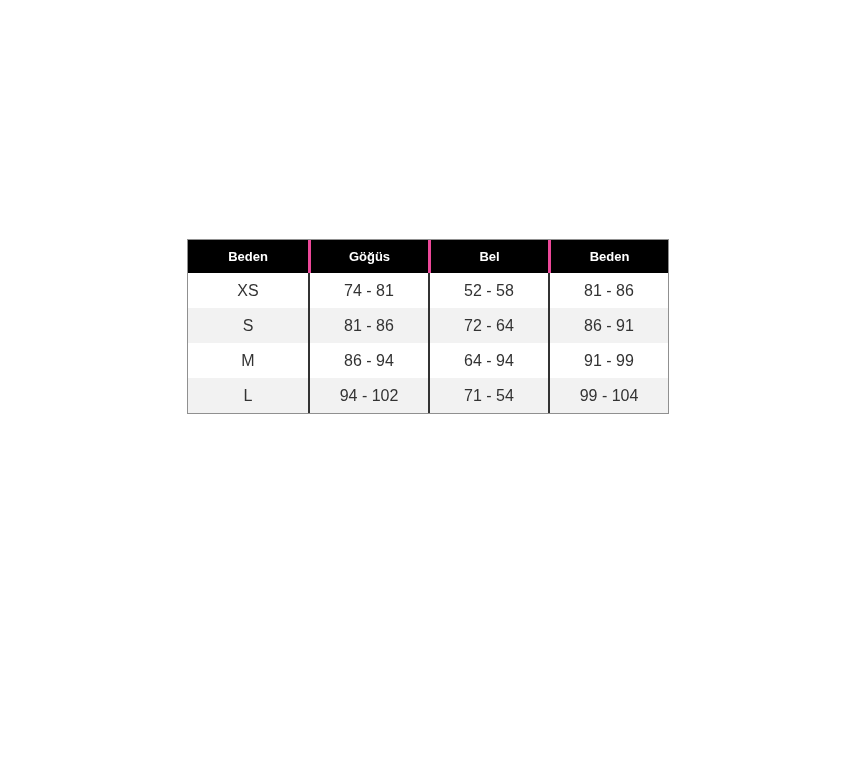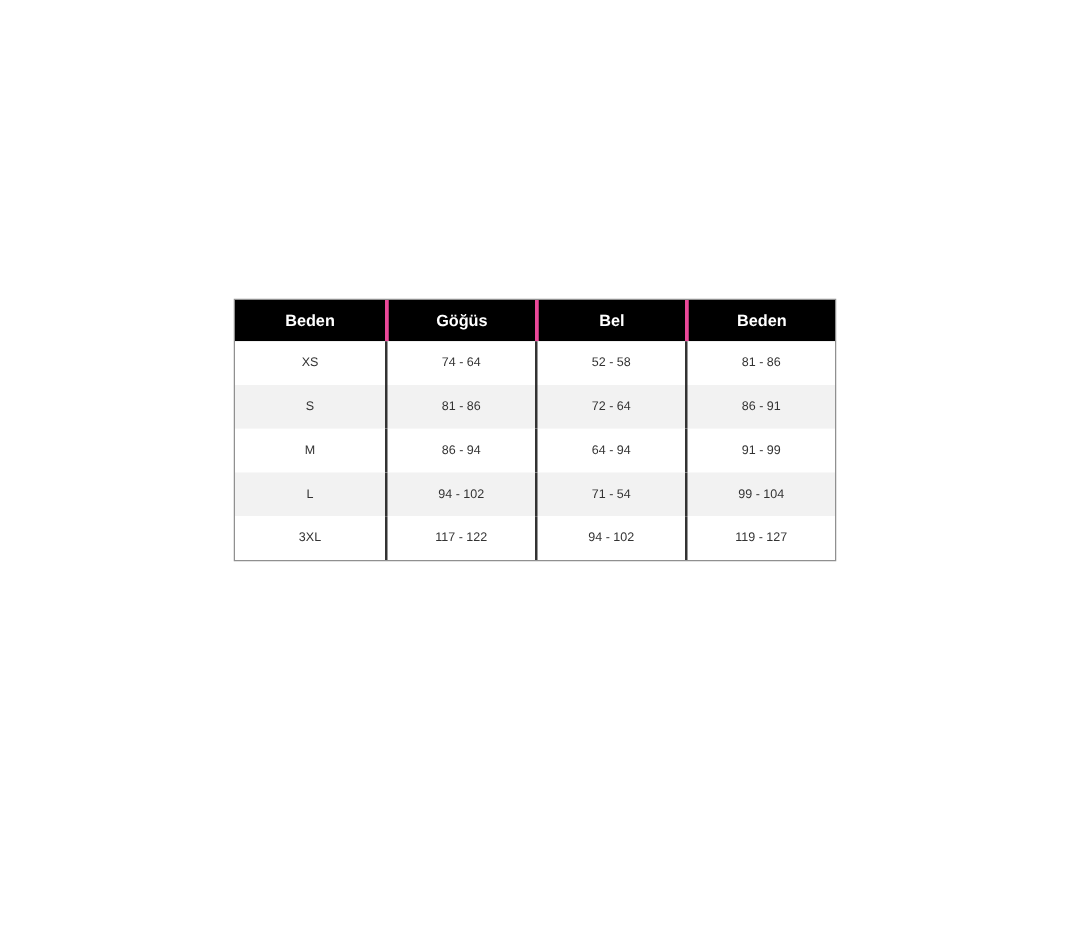--- a/index.html
+++ b/index.html
@@ -38,21 +38,21 @@
     text-align: center;
     vertical-align: middle;
     border-left: 3px solid #ec4899;
     padding: 0;
   }
   table.size-table th:first-child {
     border-left: none;
   }
   table.size-table td {
     color: #333333;
-    font-size: 10px;
+    font-size: 16px;
     height: 35px;
     text-align: center;
     vertical-align: middle;
     border-left: 2px solid #333333;
     padding: 0;
     background: #ffffff;
   }
   table.size-table td:first-child {
     border-left: none;
   }
@@ -71,21 +71,21 @@
           <th>Beden</th>
           <th>Göğüs</th>
           <th>Bel</th>
           <th>Beden</th>
         </tr>
       </thead>
       <tbody>
 
           <tr>
             <td>XS</td>
-            <td>74 - 64</td>
+            <td>74 - 81</td>
             <td>52 - 58</td>
             <td>81 - 86</td>
           </tr>
 
           <tr>
             <td>S</td>
             <td>81 - 86</td>
             <td>72 - 64</td>
             <td>86 - 91</td>
           </tr>
@@ -99,22 +99,16 @@
 
           <tr>
             <td>L</td>
             <td>94 - 102</td>
             <td>71 - 54</td>
             <td>99 - 104</td>
           </tr>
 
 
 
-          <tr>
-            <td>3XL</td>
-            <td>117 - 122</td>
-            <td>94 - 102</td>
-            <td>119 - 127</td>
-          </tr>
         </tbody>
     </table>
   </div>
 </div>
 
 </body></html>

